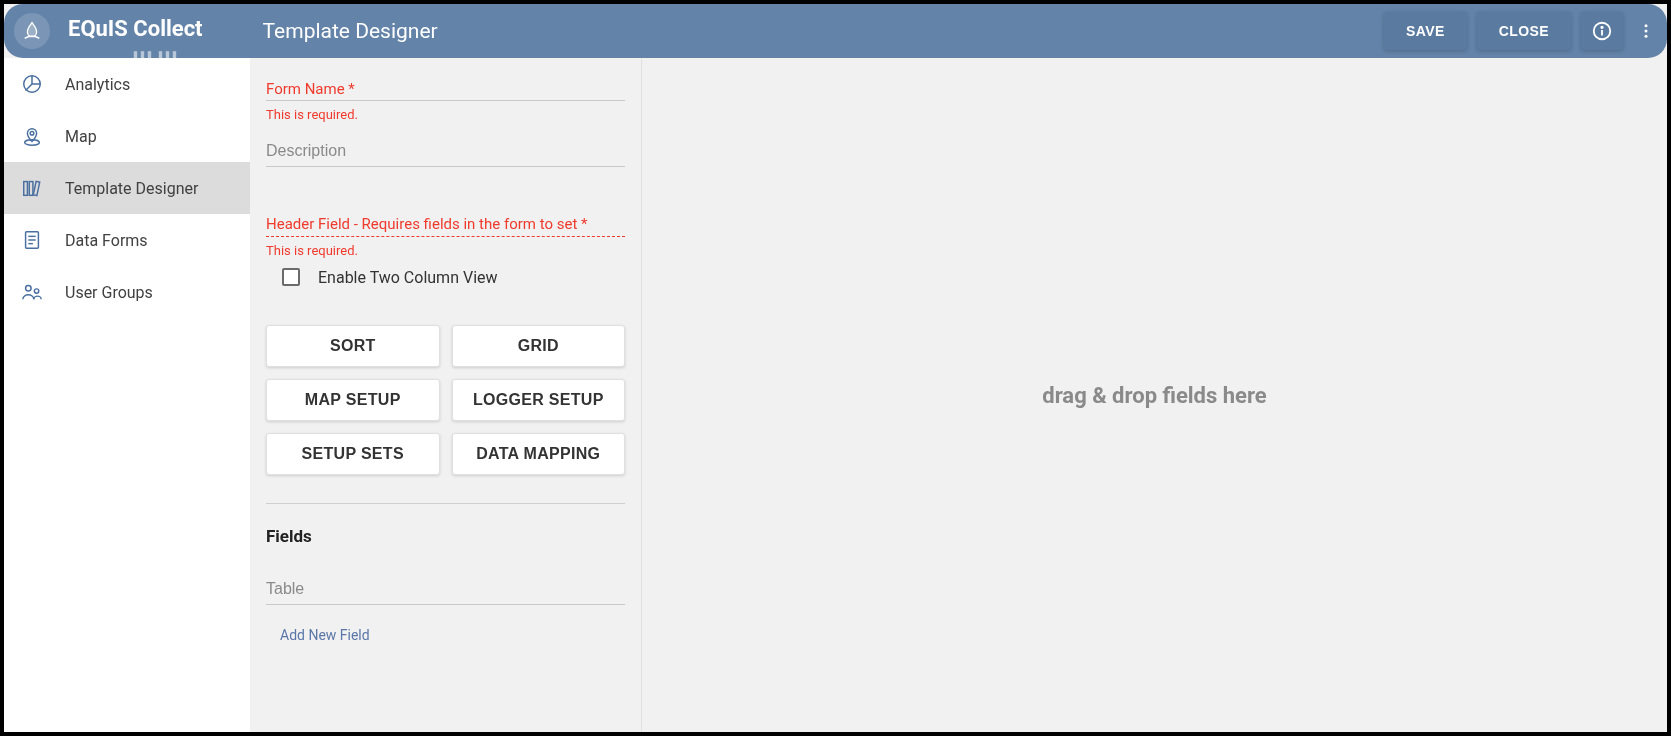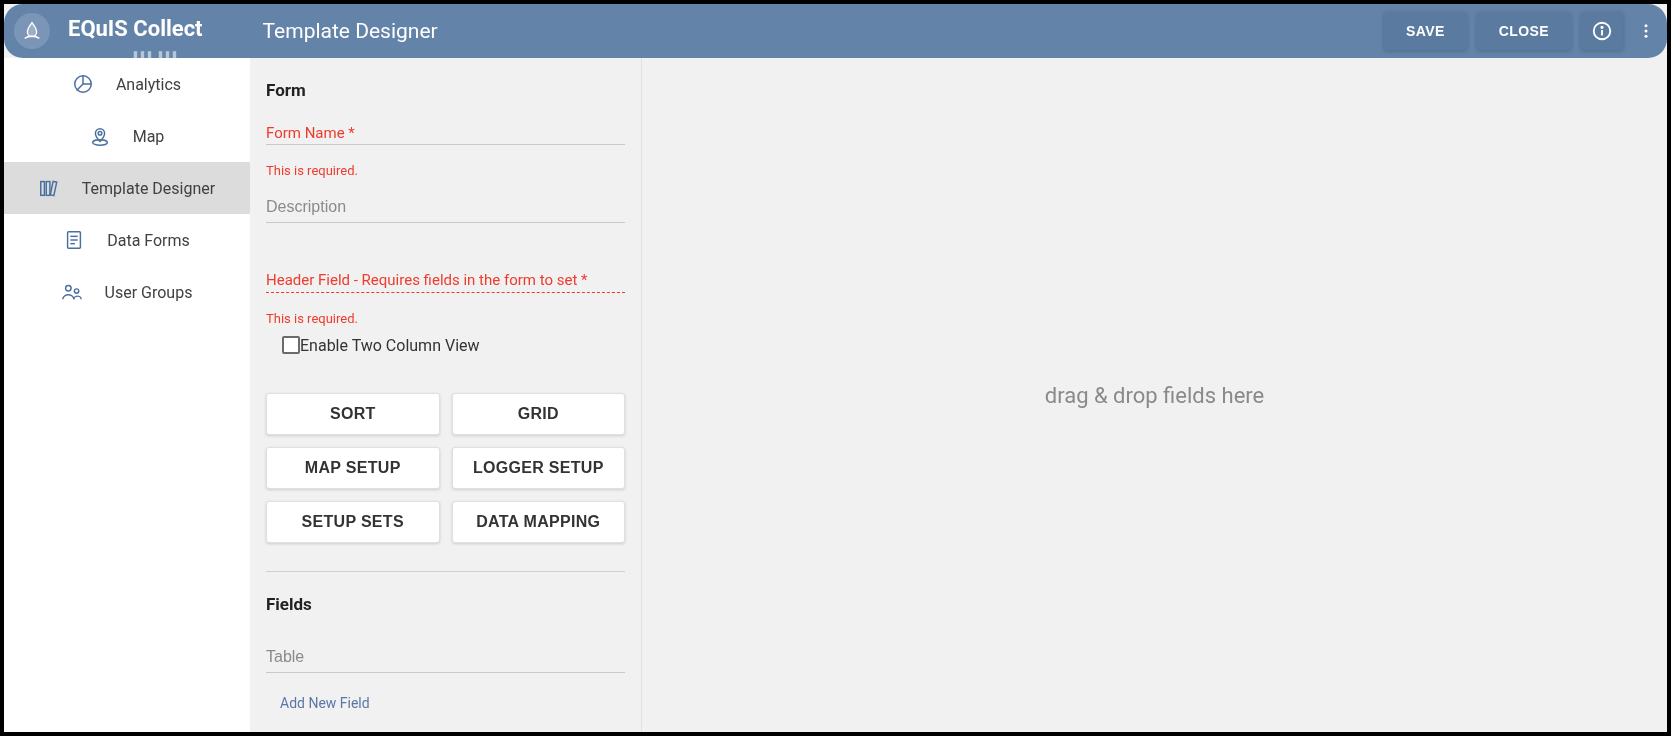--- a/index.html
+++ b/index.html
@@ -114,21 +114,20 @@
   }
   .nav-item {
     display: flex;
     align-items: center;
     height: 52px;
     padding: 0 18px 0 16px;
     font-size: 16px;
     color: #414141;
     cursor: pointer;
     gap: 21px;
-    justify-content: center;
   }
   .nav-item.active {
     background: #dcdcdc;
   }
   .nav-icon {
     width: 24px; height: 24px;
     display: flex; align-items: center; justify-content: center;
     color: #4a6fa0;
   }
   .nav-icon svg { width: 22px; height: 22px; stroke: currentColor; }
@@ -160,38 +159,39 @@
     line-height: 1.25;
   }
   .md-underline {
     height: 1px;
     background: #c9c9c9;
     margin-top: 2px;
   }
   .err-msg {
     font-size: 13px;
     color: #ef3b2d;
-    margin-top: 18px;
+    margin-top: 6px;
   }
   .md-input {
     width: 100%;
     border: none;
     border-bottom: 1px solid #c9c9c9;
     background: transparent;
     font-size: 16px;
     color: #666;
     padding: 6px 0;
     margin-top: 6px;
     outline: none;
   }
   .md-input::placeholder { color: #8a8a8a; }
   .header-field-block { margin-top: 48px; }
   .checkbox-row {
     display: flex;
     align-items: center;
+    gap: 18px;
     margin-top: 10px;
     padding-left: 16px;
   }
   .cb {
     width: 18px; height: 18px;
     border: 2px solid #6b6b6b;
     border-radius: 2px;
     background: #fff;
     cursor: pointer;
     flex: 0 0 auto;
@@ -232,21 +232,21 @@
   .canvas {
     flex: 1;
     background: #f1f1f1;
     display: flex;
     align-items: center;
     justify-content: center;
   }
   .canvas-placeholder {
     color: #8a8a8a;
     font-size: 22px;
-    font-weight: 400;
+    font-weight: 700;
   }
 </style>
 </head>
 <body>
 
 <div class="app">
 
   <div class="header">
     <div class="app-logo">
       <svg viewBox="0 0 24 24" fill="none" stroke="#fff" stroke-width="1.5">
@@ -329,21 +329,20 @@
               <circle cx="17" cy="11" r="2.4"></circle>
               <path d="M2 20c0-3 3-5 6-5s6 2 6 5"></path>
               <path d="M14 20c0-2 2-3.5 4-3.5s4 1.5 4 3.5"></path>
             </svg>
         </span>
         <span>User Groups</span>
       </div>
     </nav>
 
     <div class="form-panel">
-      <div class="section-title">Form</div>
 
       <div class="field-wrap">
         <label class="md-label">Form Name *</label>
         <div class="md-underline"></div>
         <div class="err-msg">This is required.</div>
       </div>
 
       <input class="md-input" type="text" placeholder="Description" style="">
 
       <div class="header-field-block">

